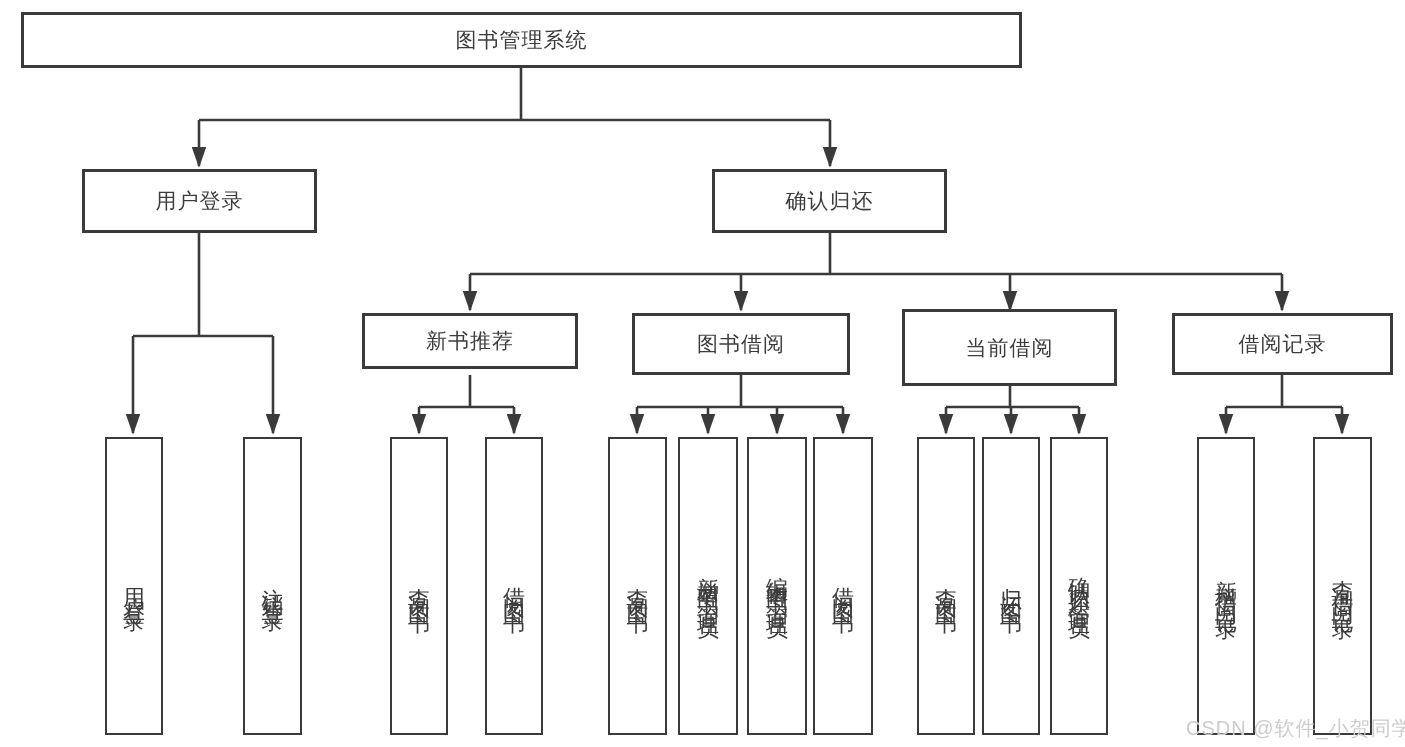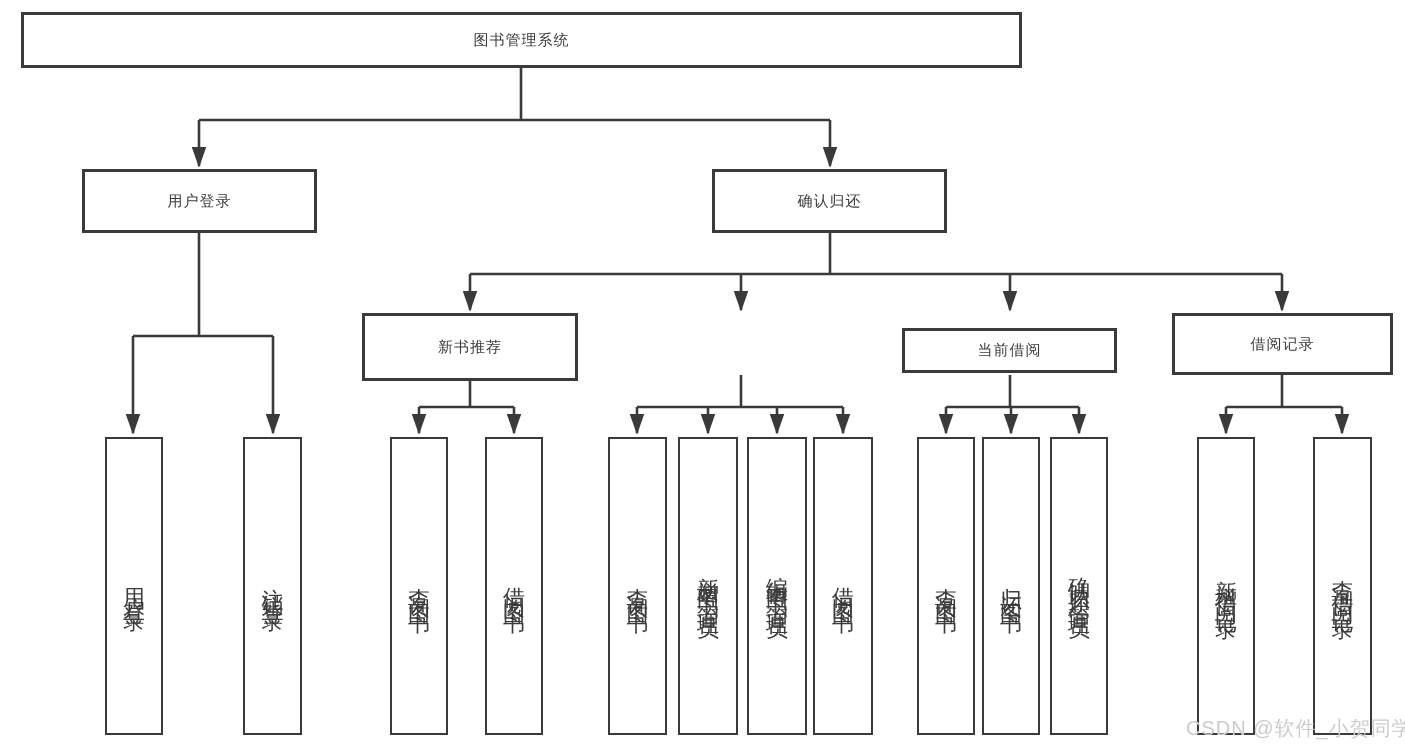--- a/index.html
+++ b/index.html
@@ -20,21 +20,21 @@
   .connectors path{stroke:var(--line);stroke-width:2.6;fill:none;}
   .connectors .arrowhead{fill:var(--line);stroke:none;}
   .box{
     position:absolute;
     box-sizing:border-box;
     border:3px solid var(--line);
     background:#fff;
     display:flex;align-items:center;justify-content:center;
     color:var(--text);
   }
-  .h-label{font-size:15px;letter-spacing:1px;white-space:nowrap;}
+  .h-label{font-size:21px;letter-spacing:1px;white-space:nowrap;}
   .leaf{border-width:2.6px;}
   .v-label{
     writing-mode:vertical-rl;
     text-orientation:mixed;
     font-size:22px;
     letter-spacing:8px;
     line-height:1;
     white-space:nowrap;
   }
   .watermark{
@@ -97,24 +97,27 @@
     <span class="h-label">图书管理系统</span>
   </div>
 
   <div class="box" style="left:82px;top:169px;width:235px;height:64px">
     <span class="h-label">用户登录</span>
   </div>
   <div class="box" style="left:712px;top:169px;width:235px;height:64px">
     <span class="h-label">确认归还</span>
   </div>
 
-  <div class="box" style="left:362px;top:313px;width:216px;height:68px">
+  <div class="box" style="left:362px;top:313px;width:216px;height:56px">
     <span class="h-label">新书推荐</span>
   </div>
-  <div class="box" style="left:902px;top:328px;width:215px;height:45px">
+  <div class="box" style="left:632px;top:313px;width:218px;height:62px">
+    <span class="h-label">图书借阅</span>
+  </div>
+  <div class="box" style="left:902px;top:309px;width:215px;height:77px">
     <span class="h-label">当前借阅</span>
   </div>
   <div class="box" style="left:1172px;top:313px;width:221px;height:62px">
     <span class="h-label">借阅记录</span>
   </div>
 
   <div class="box leaf" style="left:105px;top:437px;width:58px;height:298px">
     <span class="v-label">用户登录</span>
   </div>
   <div class="box leaf" style="left:243px;top:437px;width:59px;height:298px">

